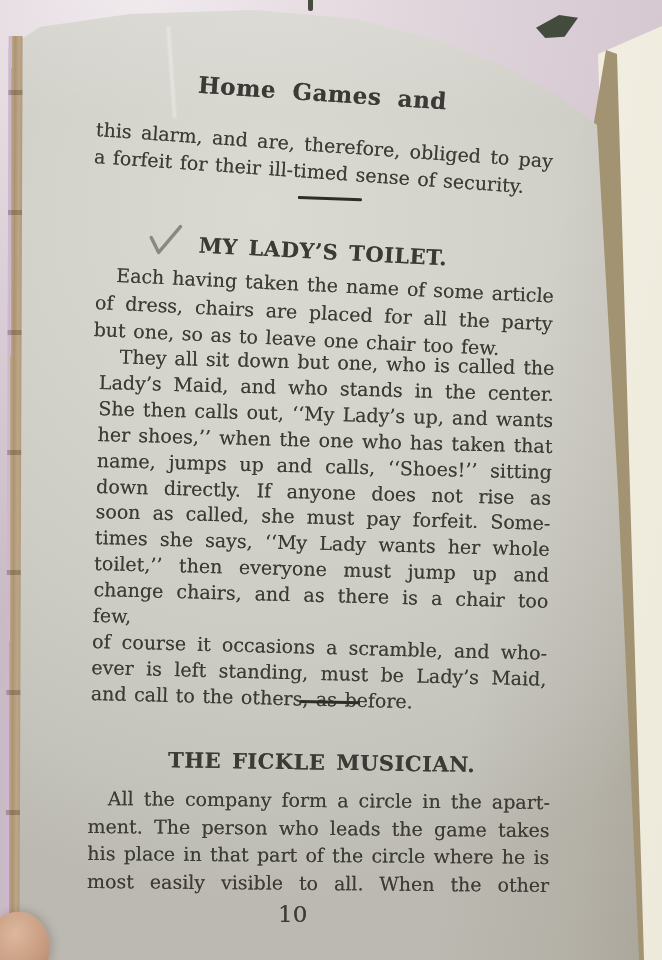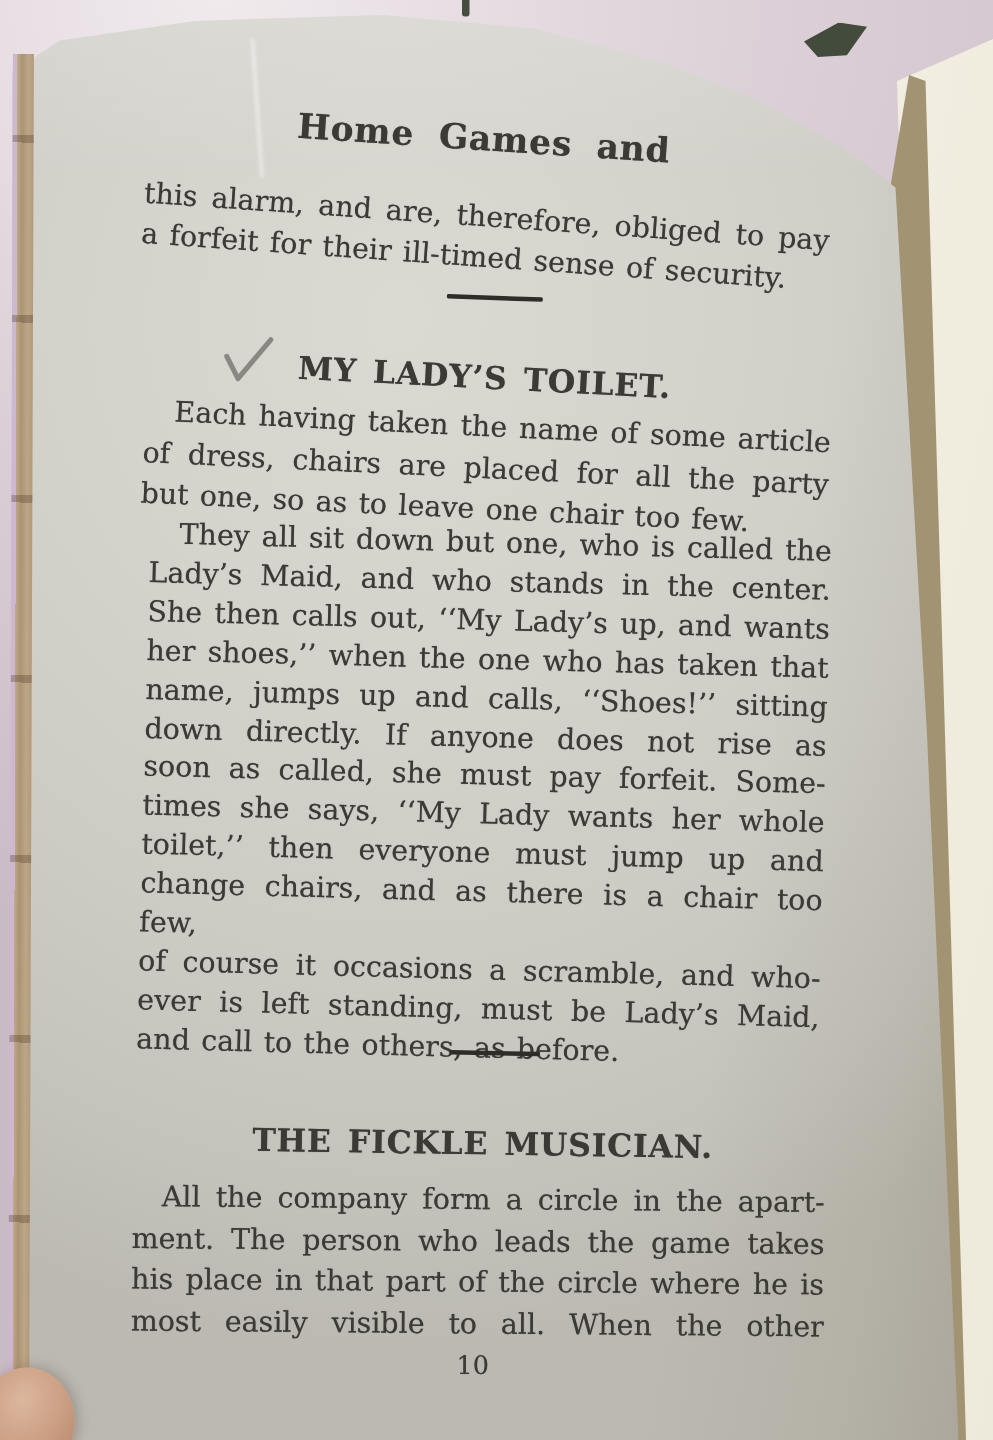--- a/index.html
+++ b/index.html
@@ -106,21 +106,21 @@
   .p2pos{left:100px;top:344px;width:455px;line-height:25.9px;transform:rotate(1.5deg);}
   .p3pos{left:88px;top:785px;width:462px;line-height:27.5px;transform:rotate(.5deg);}
 
   .rule{position:absolute;height:3px;background:#2e2d28;border-radius:1px;transform-origin:left top;}
   .rule1{left:298px;top:196px;width:64px;transform:rotate(2deg);}
   .rule2{left:300px;top:700px;width:60px;transform:rotate(1.2deg);}
 
   .check{position:absolute;left:147px;top:222px;width:36px;height:36px;transform:rotate(6deg);}
   .check svg{display:block;}
 
-  .pageno{left:278px;top:901px;width:48px;text-align:right;font-size:17px;}
+  .pageno{left:278px;top:901px;width:48px;text-align:left;font-size:23px;}
 </style>
 </head>
 <body>
 
 <div class="photo">
   <div class="fabric"></div>
   <div class="stick"></div>
   <div class="facing"></div>
   <div class="gutter"></div>
   <div class="page"></div>

